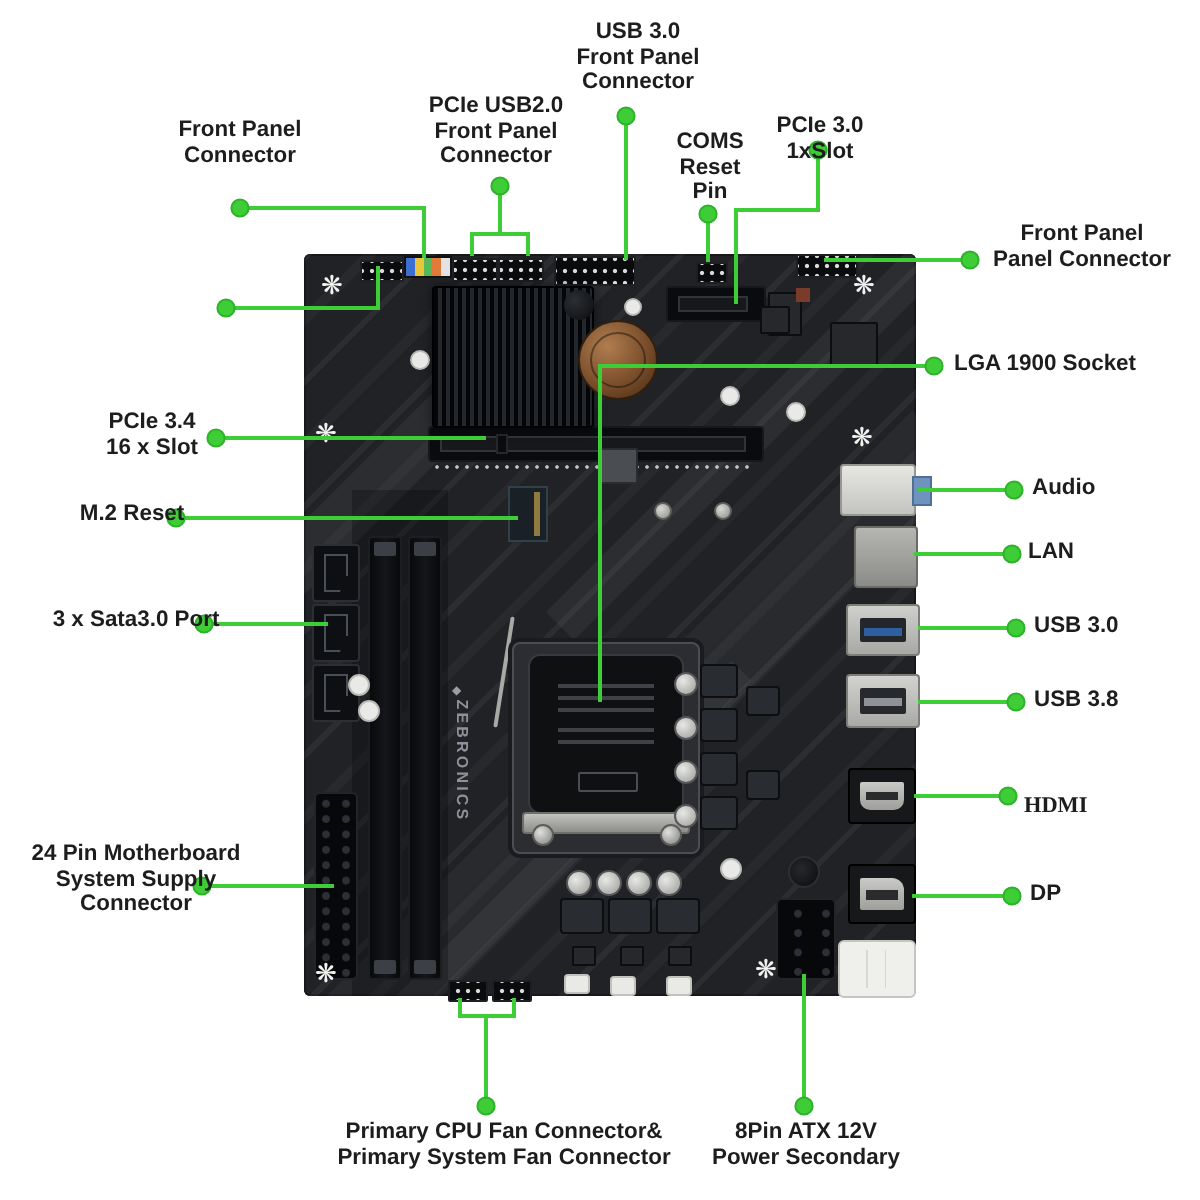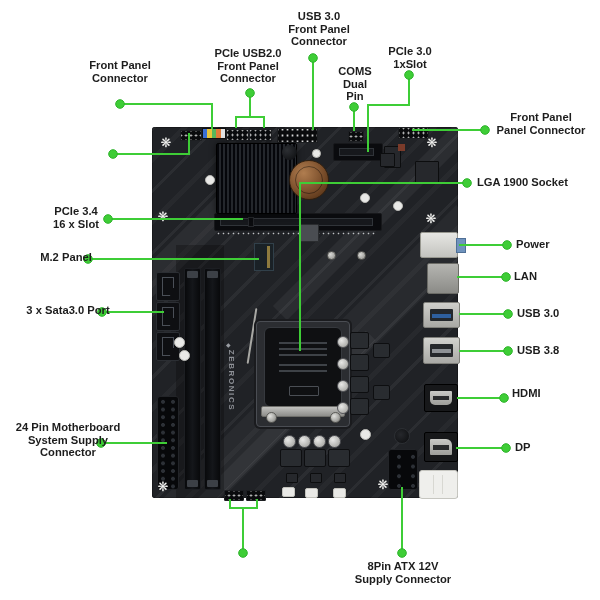--- a/index.html
+++ b/index.html
@@ -335,67 +335,69 @@
         <div>Front Panel</div>
         <div>Connector</div>
       </div>
       <div class="callout-label center" style="left: 319px; top: 10px;">
         <div>USB 3.0</div>
         <div>Front Panel</div>
         <div>Connector</div>
       </div>
       <div class="callout-label center" style="left: 355px; top: 65px;">
         <div>COMS</div>
-        <div>Dual</div>
+        <div>Reset</div>
         <div>Pin</div>
       </div>
-      <div class="callout-label center" style="left: 410px; top: 45px;">
+      <div class="callout-label center" style="left: 410px; top: 57px;">
         <div>PCIe 3.0</div>
         <div>1xSlot</div>
       </div>
       <div class="callout-label center" style="left: 541px; top: 111px;">
         <div>Front Panel</div>
         <div>Panel Connector</div>
       </div>
       <div class="callout-label center" style="left: 76px; top: 205px;">
         <div>PCIe 3.4</div>
         <div>16 x Slot</div>
       </div>
       <div class="callout-label center" style="left: 66px; top: 251px;">
-        <div>M.2 Panel</div>
+        <div>M.2 Reset</div>
       </div>
       <div class="callout-label center" style="left: 68px; top: 304px;">
         <div>3 x Sata3.0 Port</div>
       </div>
       <div class="callout-label center" style="left: 68px; top: 421px;">
         <div>24 Pin  Motherboard</div>
         <div>System Supply</div>
         <div>Connector</div>
       </div>
       <div class="callout-label center" style="left: 252px; top: 560px;">
+        <div>Primary CPU Fan Connector&amp;</div>
+        <div>Primary System Fan Connector</div>
       </div>
       <div class="callout-label center" style="left: 403px; top: 560px;">
         <div>8Pin ATX 12V</div>
-        <div>Supply Connector</div>
+        <div>Power Secondary</div>
       </div>
       <div class="callout-label left" style="left: 477px; top: 176px;">
         <div>LGA 1900 Socket</div>
       </div>
       <div class="callout-label left" style="left: 516px; top: 238px;">
-        <div>Power</div>
+        <div>Audio</div>
       </div>
       <div class="callout-label left" style="left: 514px; top: 270px;">
         <div>LAN</div>
       </div>
       <div class="callout-label left" style="left: 517px; top: 307px;">
         <div>USB 3.0</div>
       </div>
       <div class="callout-label left" style="left: 517px; top: 344px;">
         <div>USB 3.8</div>
       </div>
-      <div class="callout-label left" style="left: 512px; top: 387px;">
+      <div class="callout-label left" style="left: 512px; top: 397px; font-family: Liberation Serif, serif;">
         <div>HDMI</div>
       </div>
       <div class="callout-label left" style="left: 515px; top: 441px;">
         <div>DP</div>
       </div>
     </div>
 </div>
 
 </body></html>

